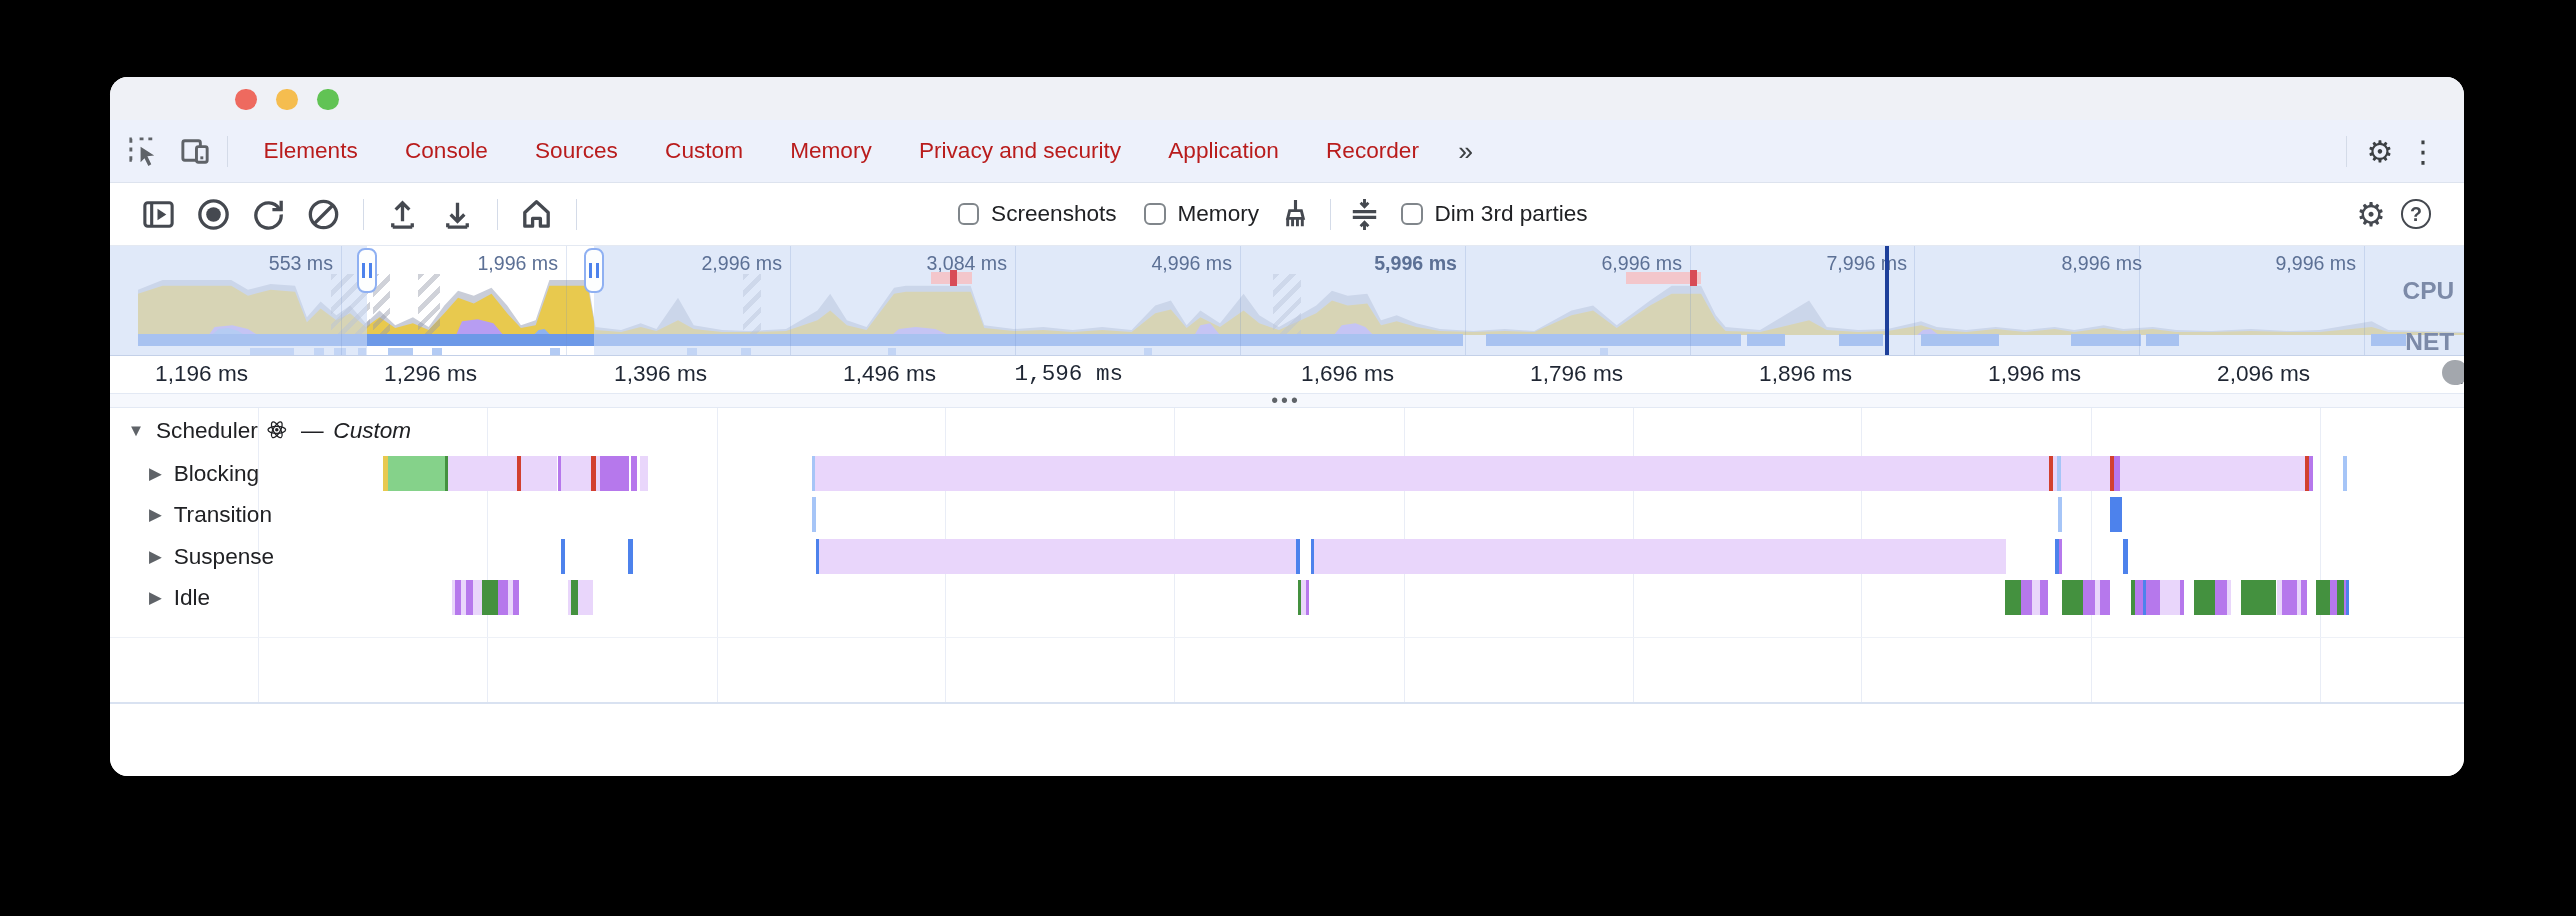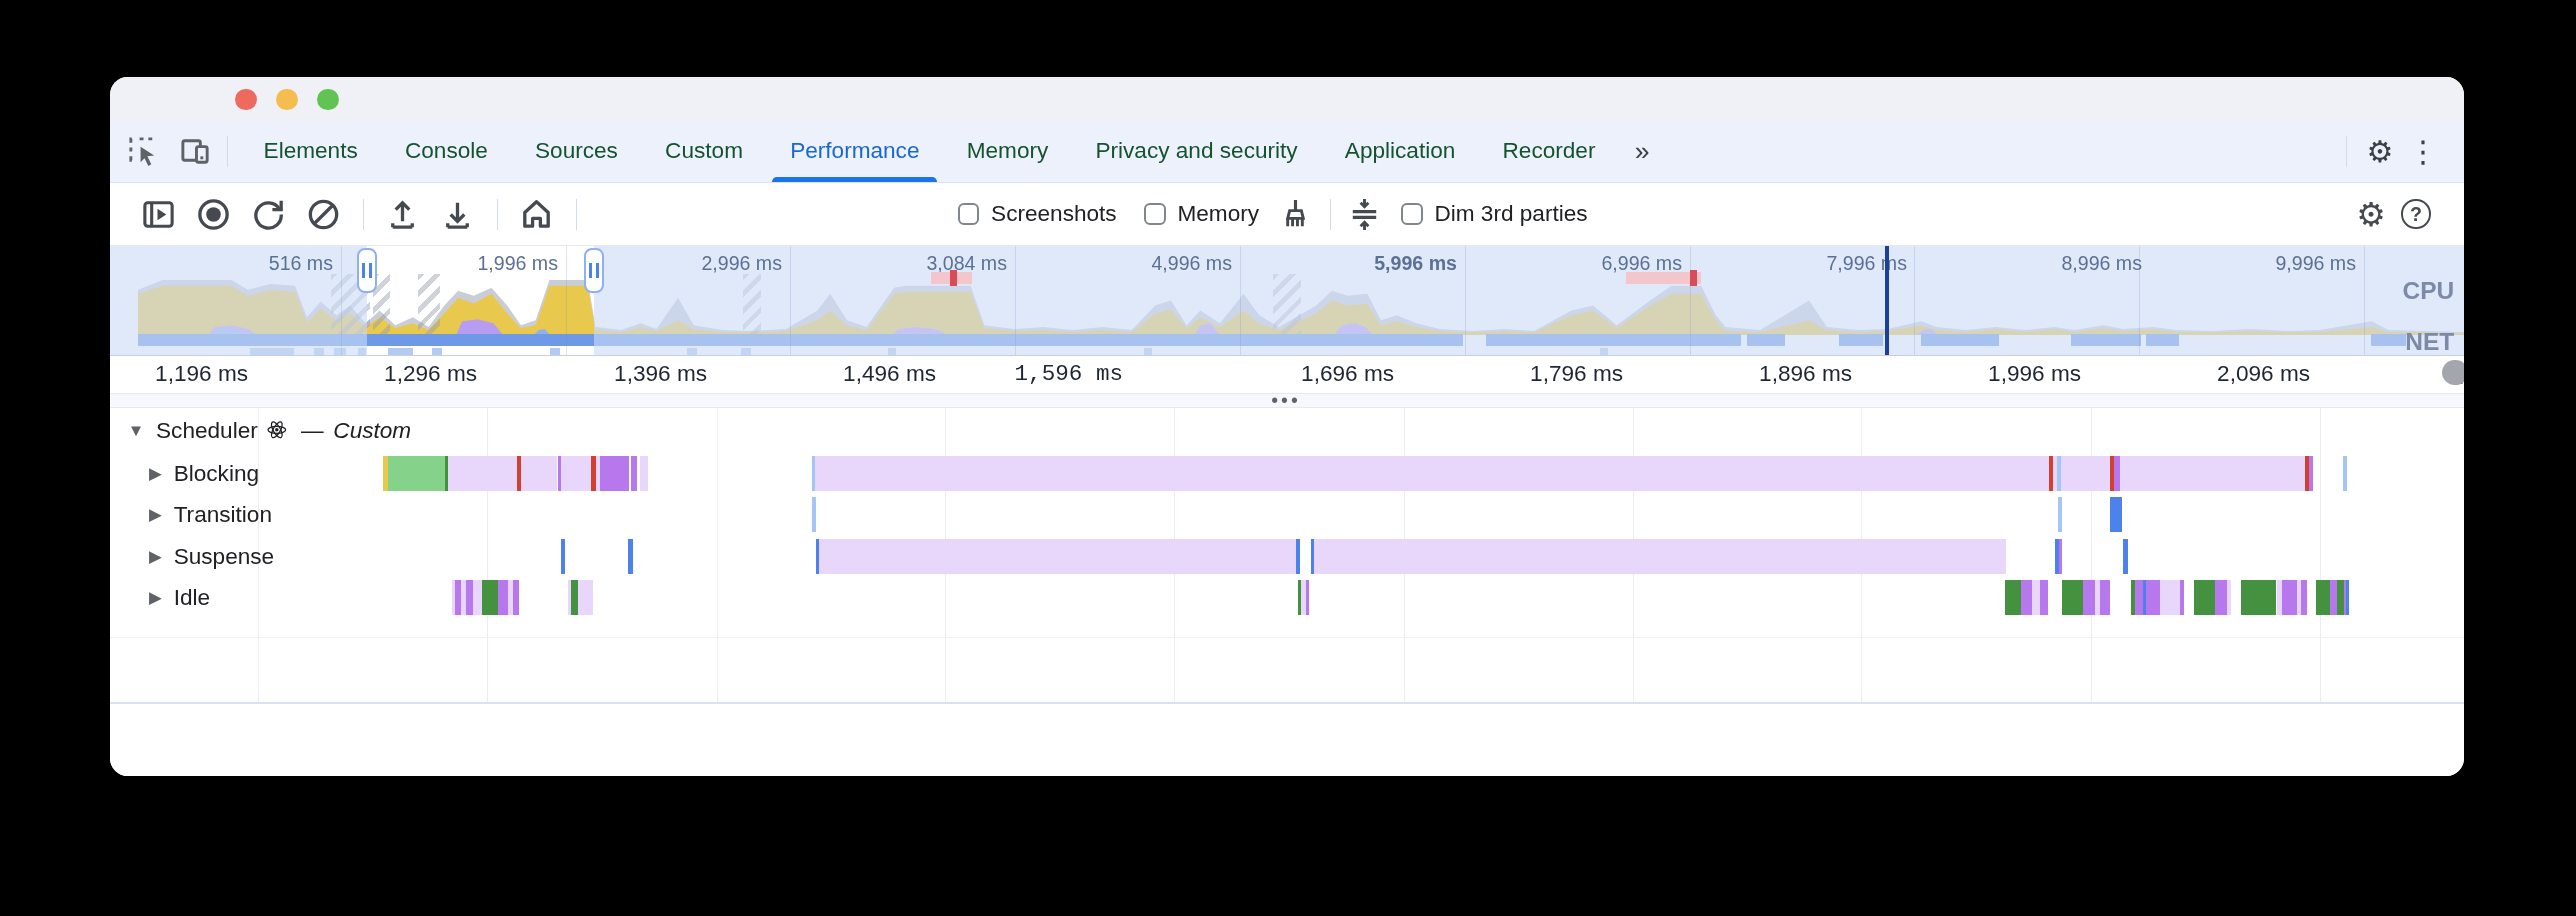--- a/index.html
+++ b/index.html
@@ -15,21 +15,21 @@
   .light.yellow { left:166px; background:#f5bd4f; }
   .light.green { left:207px; background:#61c354; }
 
   
   .tabsrow { position:absolute; left:0; top:43px; width:100%; height:63px; background:#edf1fb;
     border-bottom:1px solid #dde3ee; display:flex; align-items:center; }
   .tabicon { width:39px; height:39px; display:flex; align-items:center; justify-content:center;
     margin-left:13.7px; color:#5f6368; }
   .vdiv { width:1px; height:31px; background:#d4dbe8; margin:0 11.8px; flex:none; }
   .tabs { display:flex; align-items:stretch; height:100%; }
-  .tab { display:flex; align-items:center; padding:0 23.6px; font-size:22.6px; color:#14532d;
+  .tab { display:flex; align-items:center; padding:0 23.6px; font-size:22.6px; color:#b91c1c;
     position:relative; white-space:nowrap; cursor:default; }
   .tab.active { color:#1967d2; }
   .tab.active::after { content:""; position:absolute; left:5.9px; right:5.9px; bottom:0; height:4.9px;
     background:#1a73e8; border-radius:4.9px 4.9px 0 0; }
   .tab.more { font-size:26.5px; color:#3c4043; padding:0 15.7px; }
   .tabsrow-right { margin-left:auto; display:flex; align-items:center; padding-right:19.6px; }
   .iconbtn { width:43px; height:43px; display:flex; align-items:center; justify-content:center;
     color:#3c4043; font-size:30px; }
 
   
@@ -126,23 +126,20 @@
           <span>Elements</span>
         </div>
         <div class="tab">
           <span>Console</span>
         </div>
         <div class="tab">
           <span>Sources</span>
         </div>
         <div class="tab">
           <span>Custom</span>
-        </div>
-        <div class="tab active">
-          <span>Performance</span>
         </div>
         <div class="tab">
           <span>Memory</span>
         </div>
         <div class="tab">
           <span>Privacy and security</span>
         </div>
         <div class="tab">
           <span>Application</span>
         </div>
@@ -272,21 +269,21 @@
       <div class="netsub" style="left: 322px; width: 9.8px;"></div>
       <div class="netsub" style="left: 440px; width: 9.8px;"></div>
       <div class="netsub" style="left: 577px; width: 9.8px;"></div>
       <div class="netsub" style="left: 631px; width: 9.8px;"></div>
       <div class="netsub" style="left: 778px; width: 7.9px;"></div>
       <div class="netsub" style="left: 1034px; width: 7.9px;"></div>
       <div class="netsub" style="left: 1490px; width: 7.9px;"></div>
       <div class="ov-dim" style="left: 0px; width: 257px;"></div>
       <div class="ov-dim" style="left: 484px; right: 0px;"></div>
       <div class="ov-tick" style="left: 231px;"></div>
-      <div class="ov-label" style="left: 223px;">516 ms</div>
+      <div class="ov-label" style="left: 223px;">553 ms</div>
       <div class="ov-tick" style="left: 456px;"></div>
       <div class="ov-label" style="left: 448px;">1,996 ms</div>
       <div class="ov-tick" style="left: 680px;"></div>
       <div class="ov-label" style="left: 672px;">2,996 ms</div>
       <div class="ov-tick" style="left: 905px;"></div>
       <div class="ov-label" style="left: 897px;">3,084 ms</div>
       <div class="ov-tick" style="left: 1130px;"></div>
       <div class="ov-label" style="left: 1122px;">4,996 ms</div>
       <div class="ov-tick" style="left: 1355px;"></div>
       <div class="ov-label" style="left: 1347px; font-weight: bold;">5,996 ms</div>

